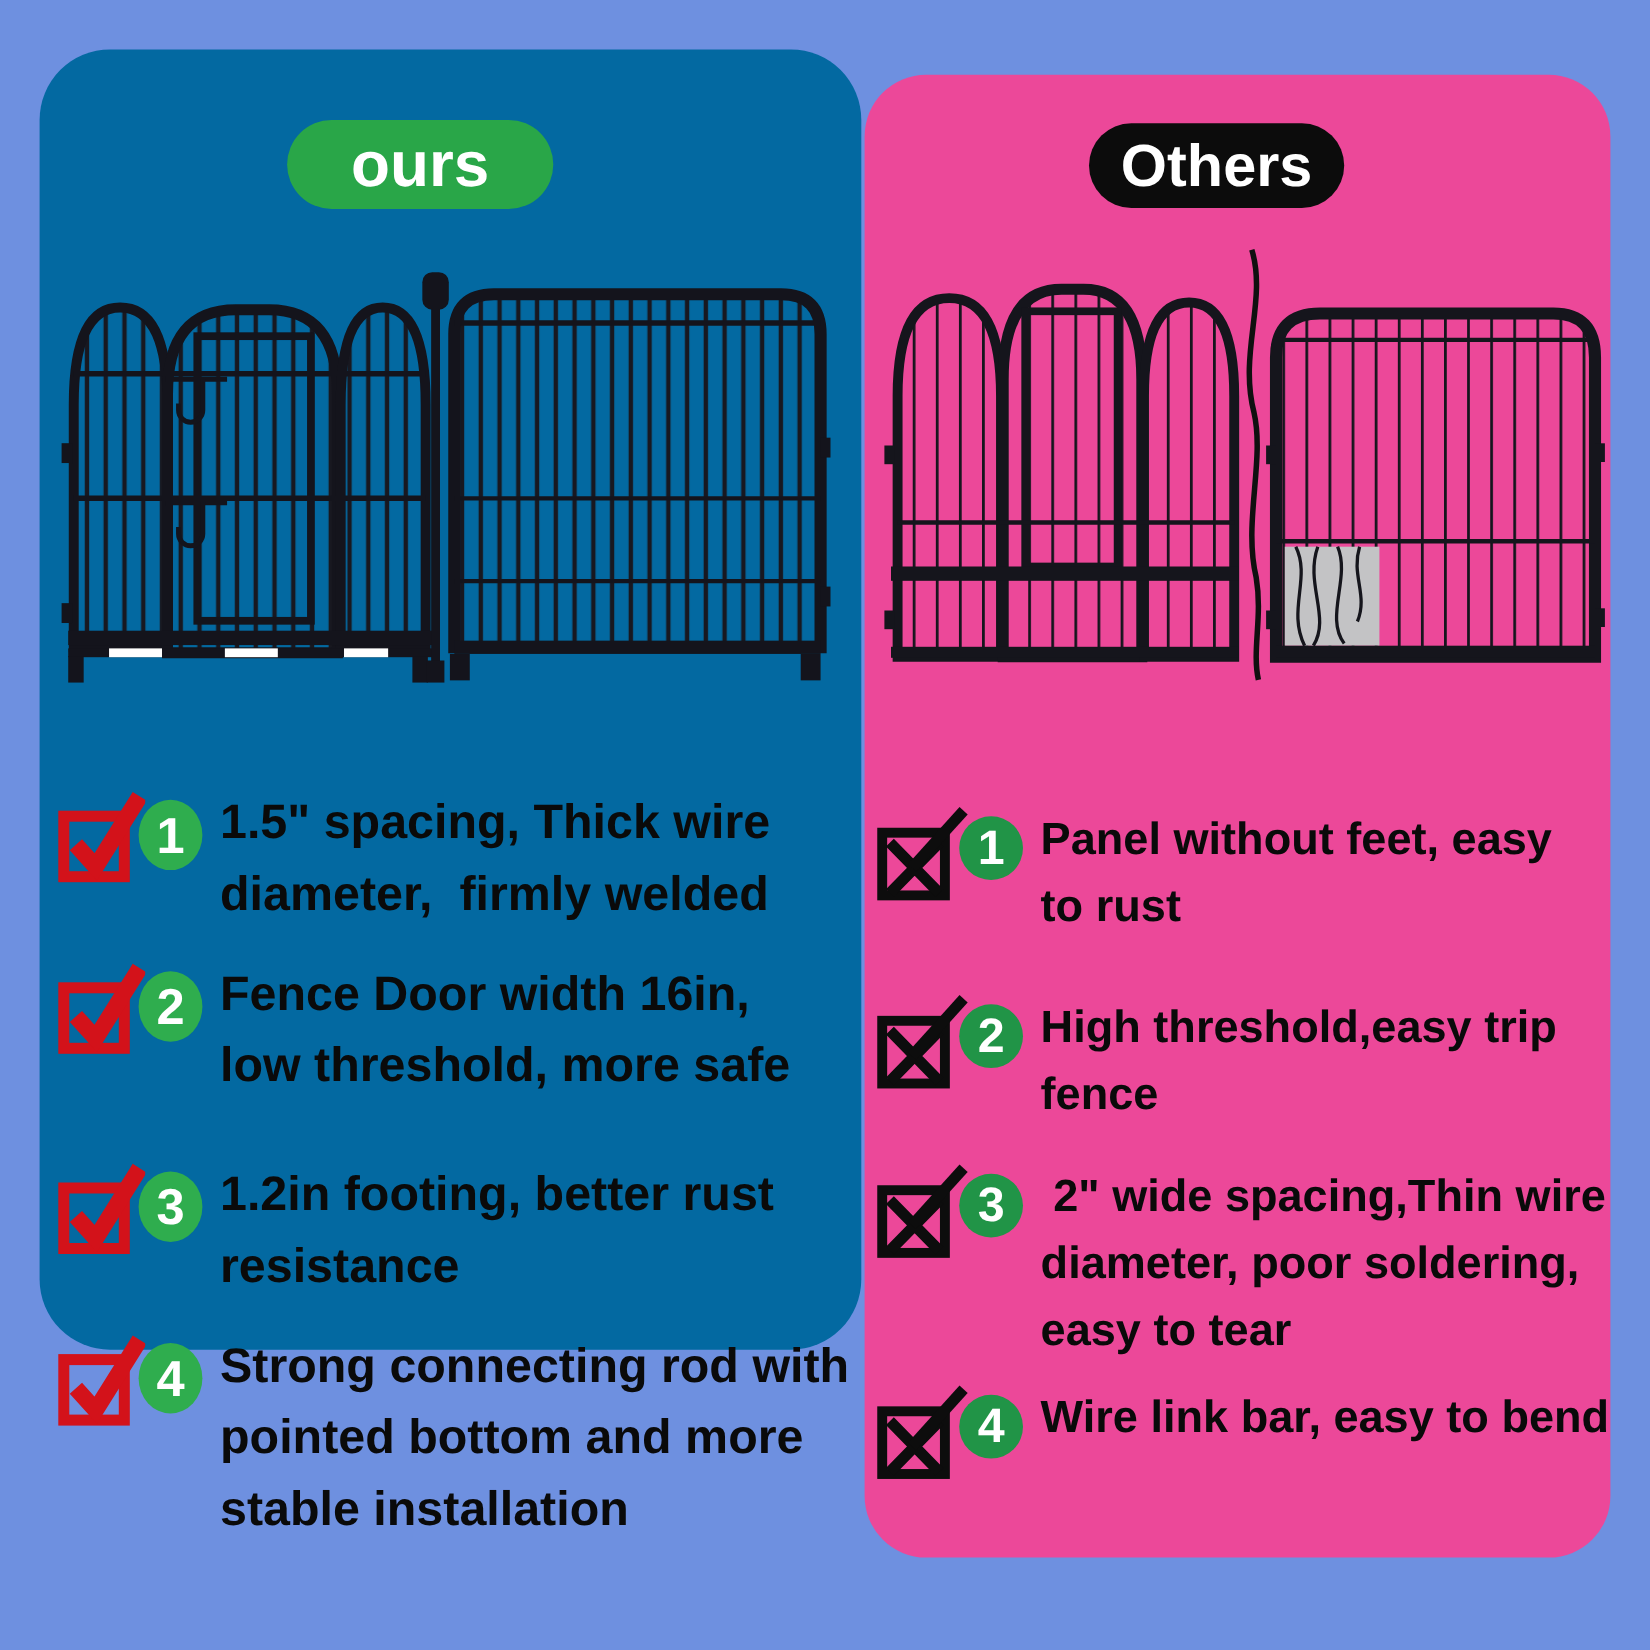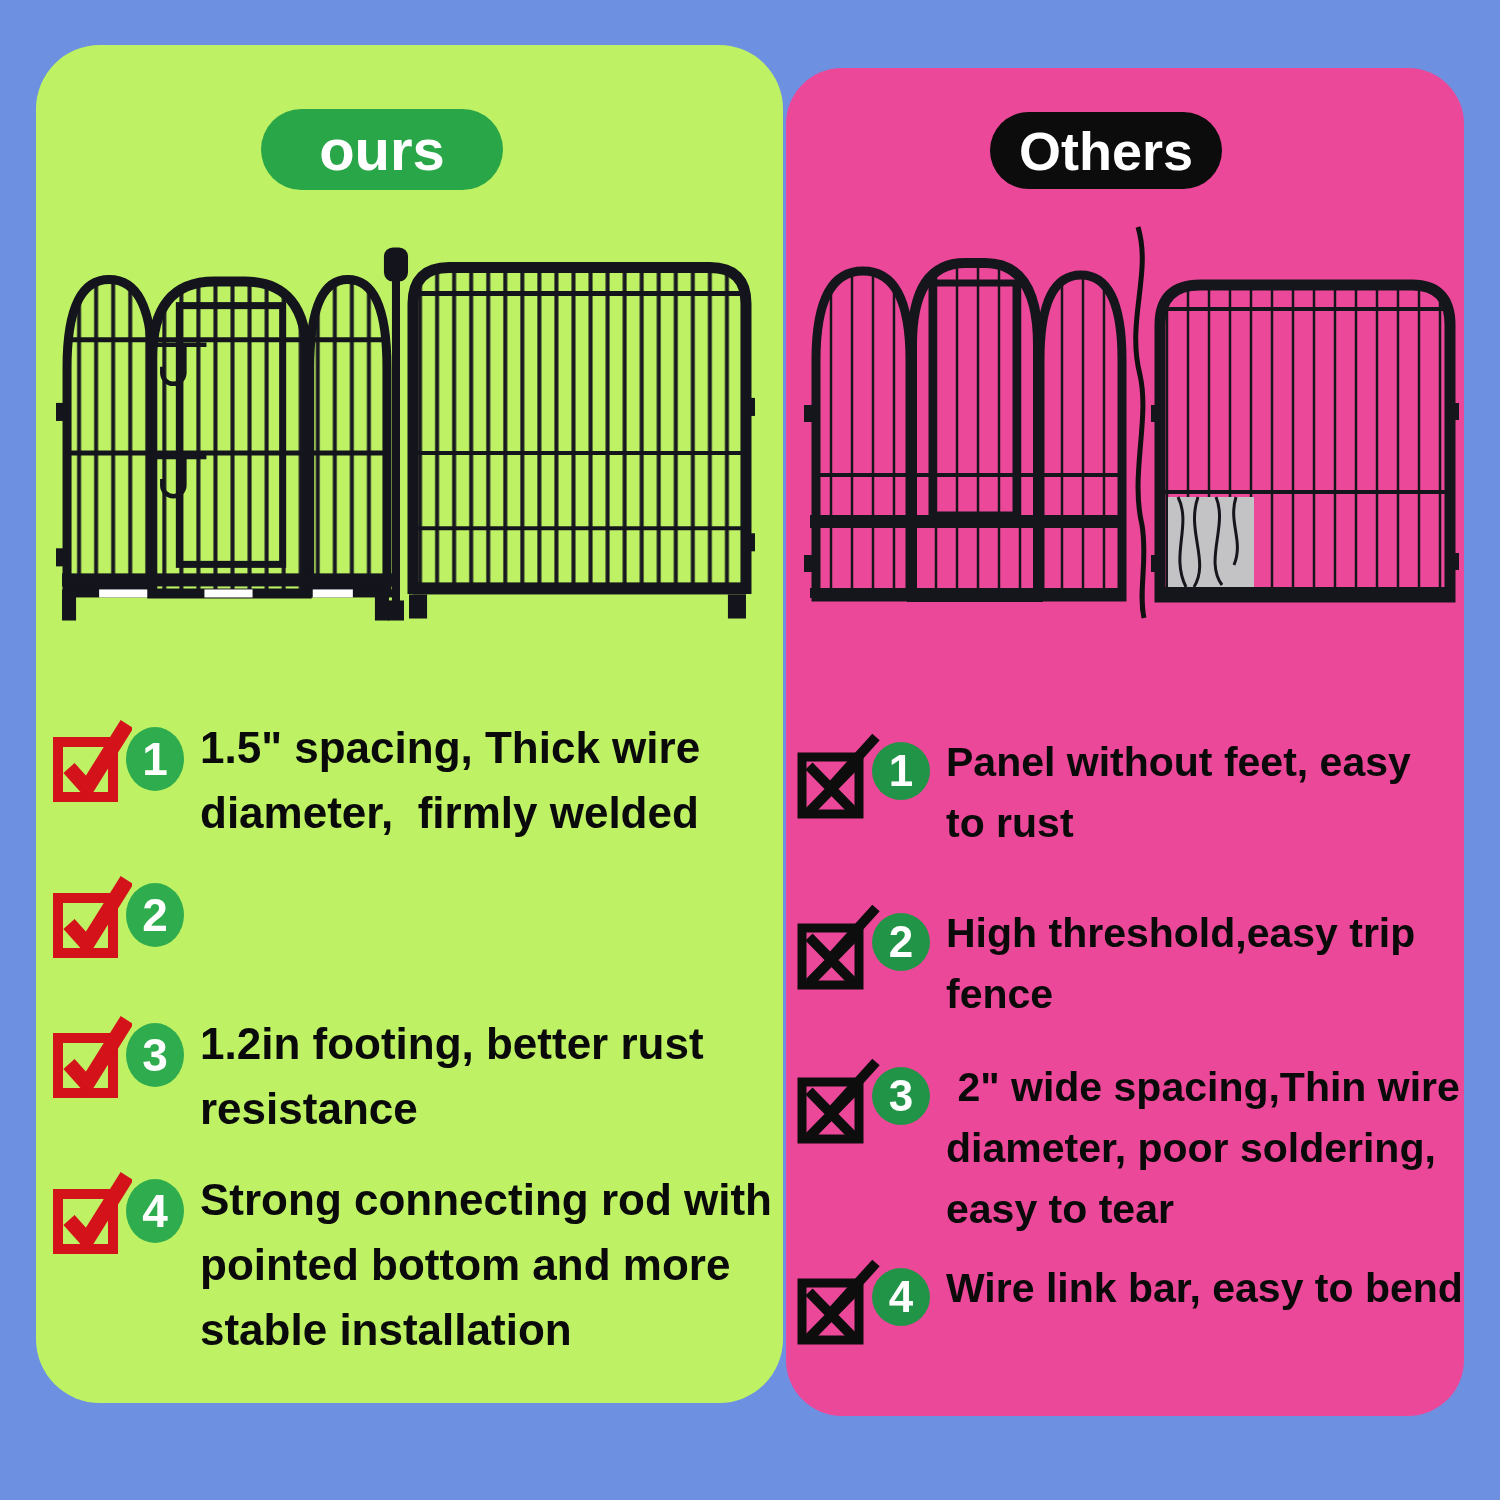--- a/index.html
+++ b/index.html
@@ -1,19 +1,19 @@
 <!DOCTYPE html>
 <html><head>
 <meta charset="utf-8">
 <style>
   html,body{margin:0;padding:0;background:#6E90E0;}
   .stage{position:relative;width:1500px;height:1500px;background:#6E90E0;overflow:hidden;
          font-family:"Liberation Sans",sans-serif;}
   .card{position:absolute;}
-  .card-ours{left:36px;top:45px;width:747px;height:1358px;background:#bef264;border-radius:64px;}
+  .card-ours{left:36px;top:45px;width:747px;height:1182px;background:#0369a1;border-radius:64px;}
   .card-others{left:786px;top:68px;width:678px;height:1348px;background:#ec4899;border-radius:56px;}
   .badge{position:absolute;display:flex;align-items:center;justify-content:center;
          color:#fff;font-weight:bold;}
   .badge-ours{left:225px;top:64px;width:242px;height:81px;border-radius:42px;background:#29A648;
               font-size:58px;}
   .badge-others{left:204px;top:44px;width:232px;height:77px;border-radius:40px;background:#0C0C0C;
               font-size:54px;}
   .fence{position:absolute;}
   .fence-ours{left:18px;top:202px;width:702px;height:382px;}
   .fence-others{left:14px;top:157px;width:660px;height:395px;}
@@ -109,20 +109,24 @@
           <div class="ln">1.5" spacing, Thick wire</div>
           <div class="ln">diameter,  firmly welded</div>
         </div>
       </li>
       <li class="item">
         <svg class="ck" width="80" height="86" viewBox="0 0 80 86">
           <rect x="6" y="25" width="55" height="55" fill="none" stroke="#D3121A" stroke-width="10"></rect>
           <path d="M17,51 L35,71 L75,7" fill="none" stroke="#D3121A" stroke-width="15"></path>
         </svg>
         <span class="num">2</span>
+        <div class="txt">
+          <div class="ln">Fence Door width 16in,</div>
+          <div class="ln">low threshold, more safe</div>
+        </div>
       </li>
       <li class="item gap-lg">
         <svg class="ck" width="80" height="86" viewBox="0 0 80 86">
           <rect x="6" y="25" width="55" height="55" fill="none" stroke="#D3121A" stroke-width="10"></rect>
           <path d="M17,51 L35,71 L75,7" fill="none" stroke="#D3121A" stroke-width="15"></path>
         </svg>
         <span class="num">3</span>
         <div class="txt">
           <div class="ln">1.2in footing, better rust</div>
           <div class="ln">resistance</div>

